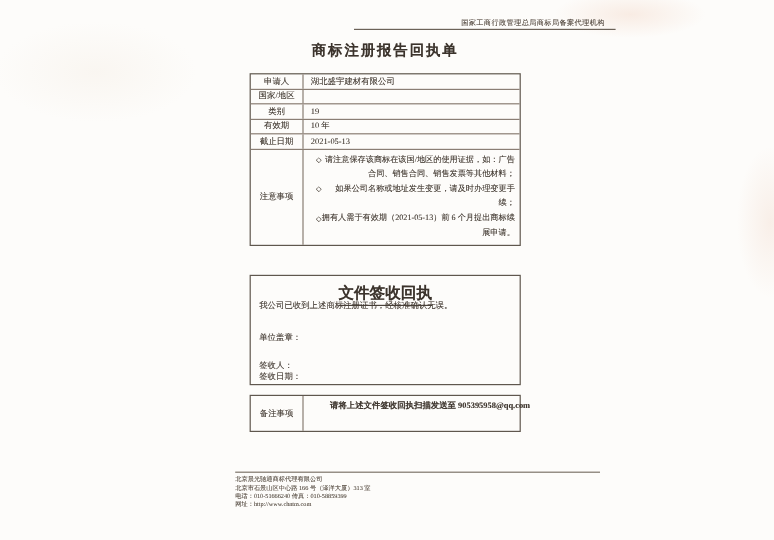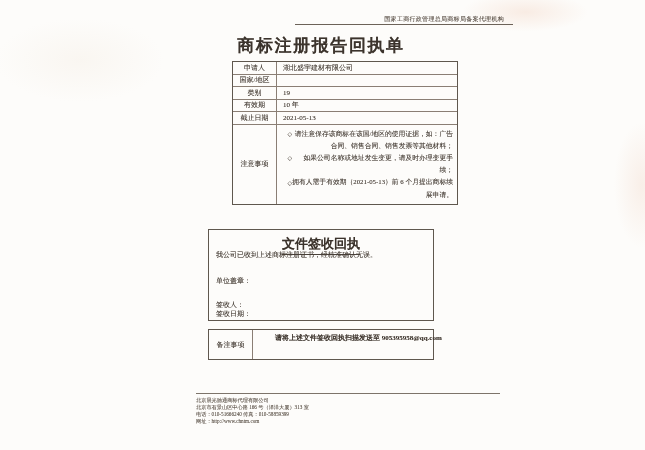--- a/index.html
+++ b/index.html
@@ -25,29 +25,29 @@
     font-size:6px;letter-spacing:0.3px;color:#564c43;
   }
   .agency-line{
     position:absolute;top:24px;left:295px;width:218px;height:1px;
     background:#6c6258;
   }
 
   
   .title{
     position:absolute;top:34px;left:158px;width:326px;margin:0;
-    text-align:center;font-size:17px;font-weight:bold;
+    text-align:center;font-size:12px;font-weight:bold;
     letter-spacing:1.6px;color:#3b332c;
   }
 
   
   .info-table{
     position:absolute;left:208px;top:61px;width:226px;
     border:1px solid #5f574e;box-sizing:border-box;
-    font-size:7px;color:#443c35;margin-left:24px;
+    font-size:7px;color:#443c35;
   }
   .irow{display:flex;border-top:1px solid #8a7e74;}
   .irow:first-child{border-top:none;}
   .irow .lcell{
     width:44px;flex:0 0 44px;box-sizing:border-box;
     border-right:1px solid #8a7e74;
     display:flex;align-items:center;justify-content:center;
     text-align:center;
   }
   .irow .vcell{

